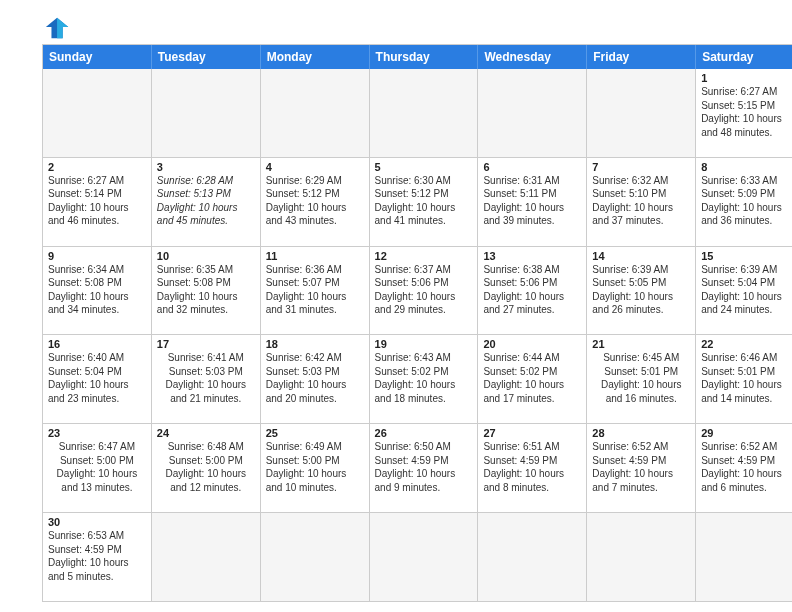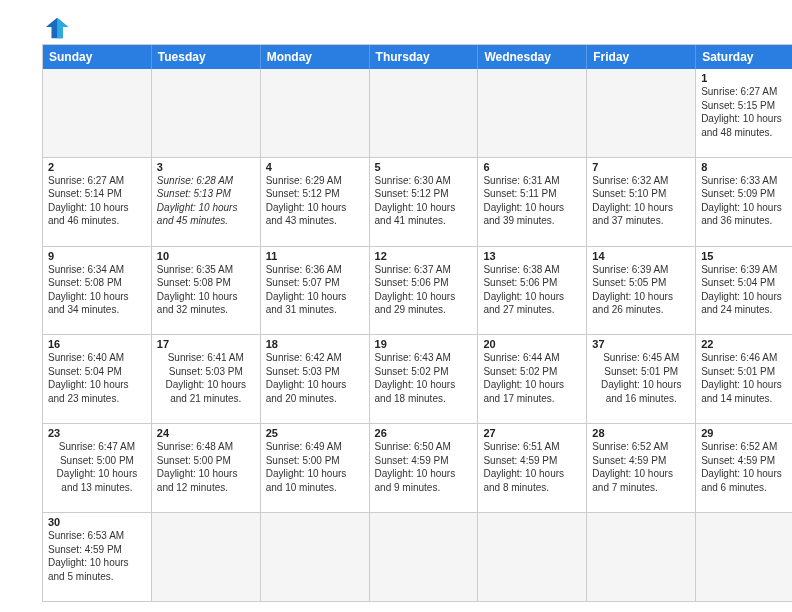--- a/index.html
+++ b/index.html
@@ -284,21 +284,21 @@
 and 18 minutes.</div>
           </div>
           <div class="cal-cell">
             <span class="day-num">20</span>
             <div class="cell-text" style="white-space: pre-line;">Sunrise: 6:44 AM
 Sunset: 5:02 PM
 Daylight: 10 hours
 and 17 minutes.</div>
           </div>
           <div class="cal-cell">
-            <span class="day-num">37</span>
+            <span class="day-num">21</span>
             <div class="cell-text" style="white-space: pre-line; text-align: center;">Sunrise: 6:45 AM
 Sunset: 5:01 PM
 Daylight: 10 hours
 and 16 minutes.</div>
           </div>
           <div class="cal-cell">
             <span class="day-num">22</span>
             <div class="cell-text" style="white-space: pre-line;">Sunrise: 6:46 AM
 Sunset: 5:01 PM
 Daylight: 10 hours
@@ -308,21 +308,21 @@
         <div class="cal-row">
           <div class="cal-cell">
             <span class="day-num">23</span>
             <div class="cell-text" style="white-space: pre-line; text-align: center;">Sunrise: 6:47 AM
 Sunset: 5:00 PM
 Daylight: 10 hours
 and 13 minutes.</div>
           </div>
           <div class="cal-cell">
             <span class="day-num">24</span>
-            <div class="cell-text" style="white-space: pre-line;">Sunrise: 6:48 AM
+            <div class="cell-text" style="white-space: pre-line; text-align: center;">Sunrise: 6:48 AM
 Sunset: 5:00 PM
 Daylight: 10 hours
 and 12 minutes.</div>
           </div>
           <div class="cal-cell">
             <span class="day-num">25</span>
             <div class="cell-text" style="white-space: pre-line;">Sunrise: 6:49 AM
 Sunset: 5:00 PM
 Daylight: 10 hours
 and 10 minutes.</div>

